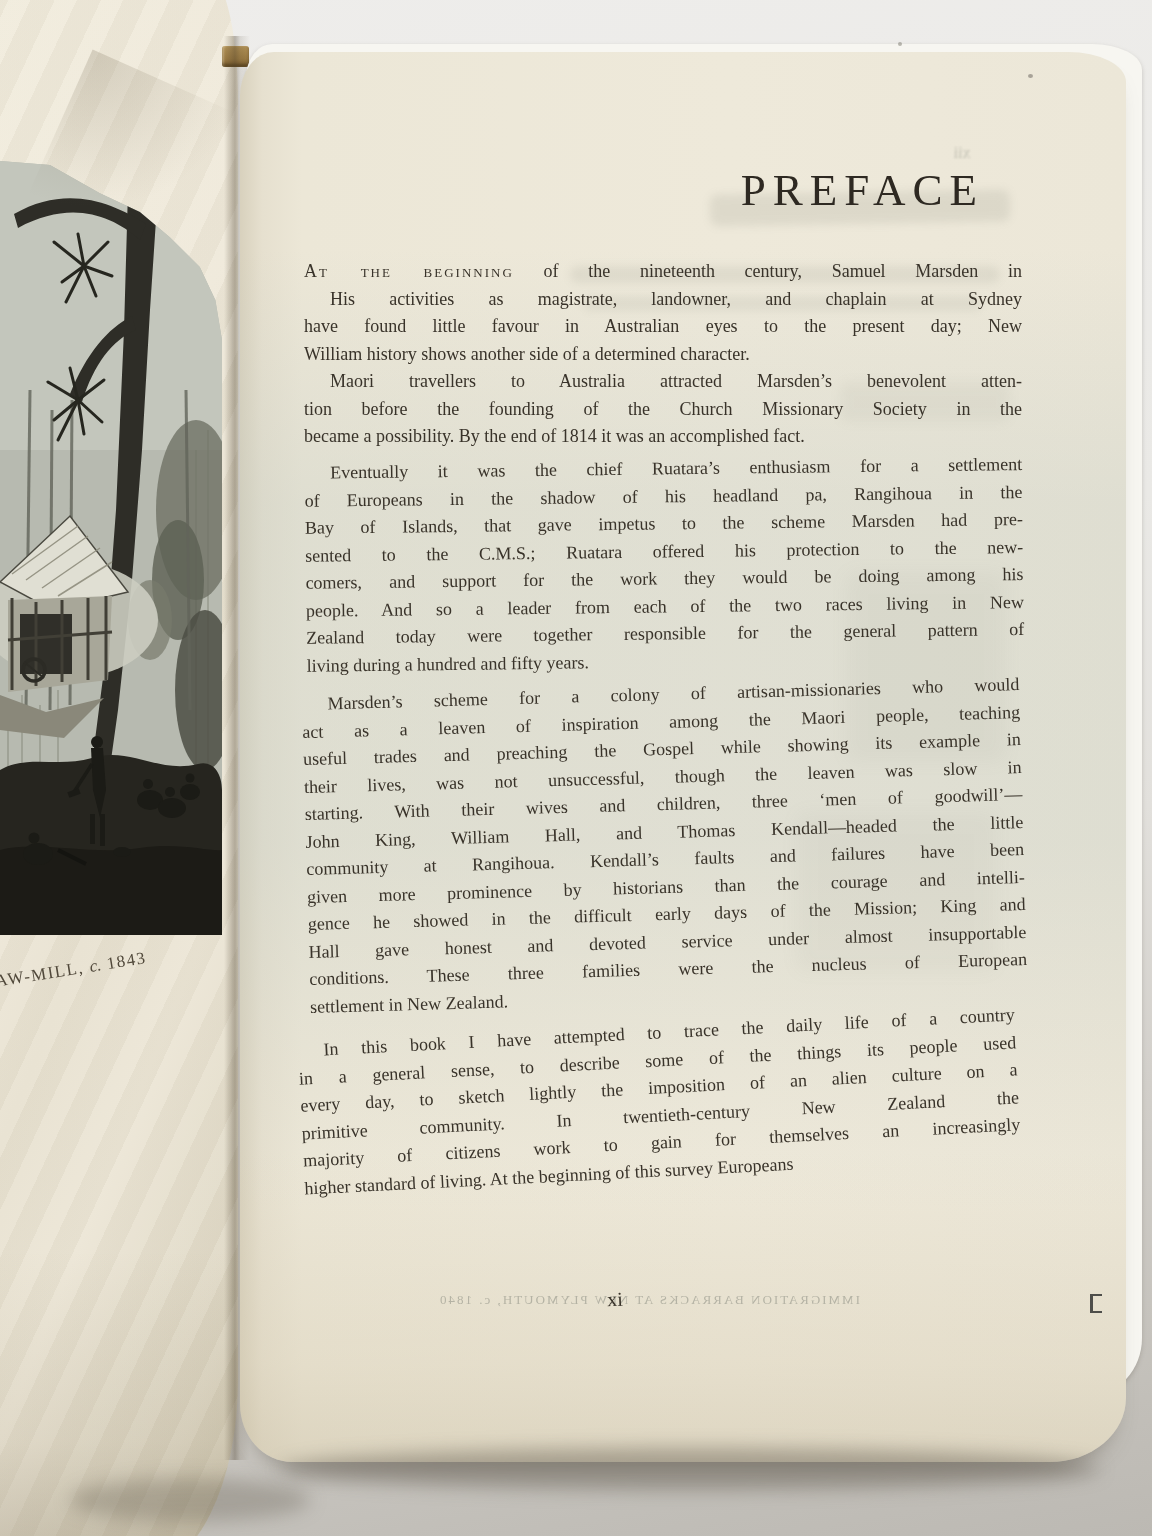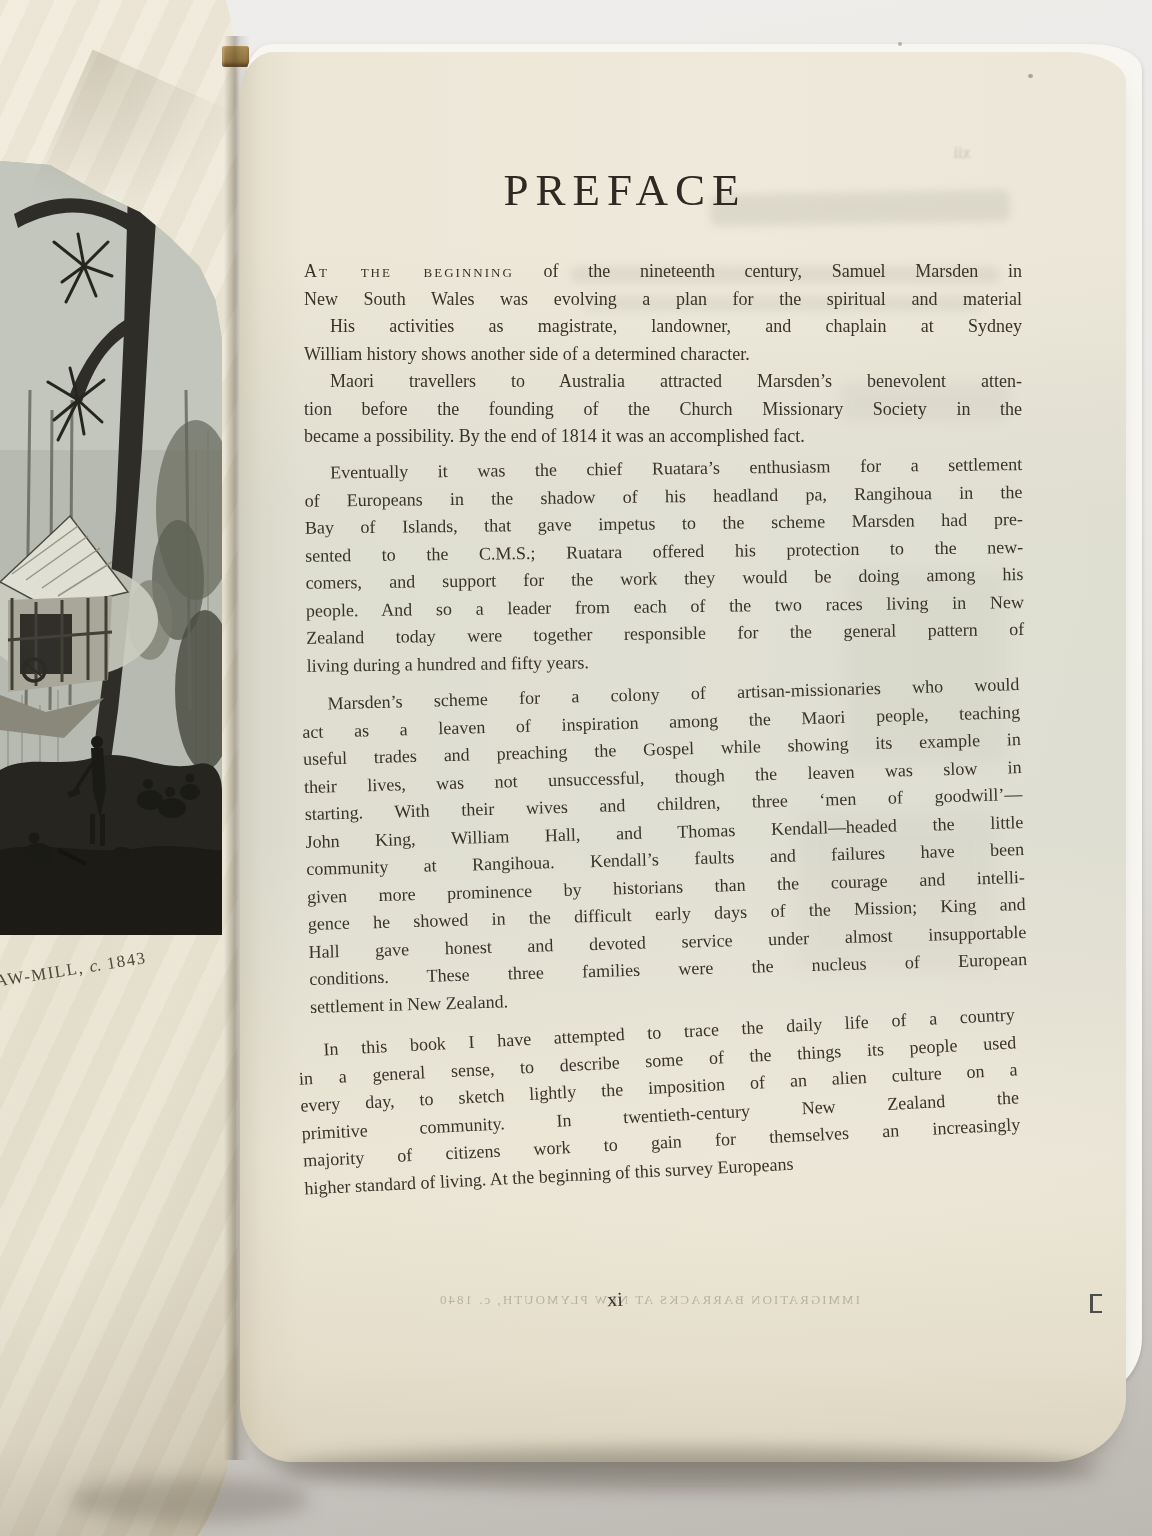--- a/index.html
+++ b/index.html
@@ -33,21 +33,21 @@
     border-radius:26px 50px 54px 40px / 34px 26px 58px 48px;box-shadow:0 2px 4px rgba(120,115,105,.35);}
   
   .right-page{position:absolute;left:240px;top:52px;width:886px;height:1410px;
     border-radius:34px 58px 76px 52px / 44px 30px 64px 58px;
     background:
       linear-gradient(180deg,rgba(0,0,0,0) 78%,rgba(208,196,168,.28) 93%,rgba(186,172,140,.32) 100%),
       linear-gradient(180deg,rgba(198,206,198,0) 14%,rgba(189,199,192,.28) 32%,rgba(193,202,195,.32) 56%,rgba(201,206,196,.14) 72%,rgba(201,206,196,0) 82%),
       linear-gradient(90deg,#d8d1bd 0%,#e6e0cf 2.5%,#ece7d7 7%,#eee9da 55%,#ece7d8 100%);
     box-shadow:0 16px 22px -14px rgba(84,78,66,.5);}
   .page-title{position:absolute;left:50px;top:112px;width:718px;margin:0;
-    font-size:45px;font-weight:normal;letter-spacing:7px;text-align:center;color:#2e2922;
+    font-size:45px;font-weight:normal;letter-spacing:7px;text-align:right;color:#2e2922;
     transform:translateX(-24px);}
   .body-text{position:absolute;left:64px;top:206px;width:718px;font-size:18px;color:#39332a;}
   .line{height:27.5px;line-height:27.5px;text-align:justify;text-align-last:justify;white-space:normal;}
   .line.lastline{text-align-last:left;}
   .line.indent{text-indent:26px;}
   .lead{font-variant:small-caps;letter-spacing:2px;}
   .para{transform-origin:100% 0;}
   .para.t0,.para.t1,.para.t2{transform:none;}
   .para.t3{transform:rotate(-0.7deg);}
   .para.t4{transform:rotate(-1.6deg) translateX(-3px);}
@@ -190,24 +190,24 @@
     <div class="smudge" style="left:606px;top:520px;width:160px;height:190px;opacity:.06;filter:blur(9px);"></div>
     <div class="smudge" style="left:556px;top:760px;width:200px;height:160px;opacity:.05;filter:blur(9px);"></div>
     <div class="st-folio">xii</div>
     <div class="st-caption">IMMIGRATION BARRACKS AT NEW PLYMOUTH, c. 1840</div>
 
     <h1 class="page-title">PREFACE</h1>
 
     <div class="body-text">
         <div class="para t0">
           <div class="line"><span class="lead">At the beginning</span> of the nineteenth century, Samuel Marsden in</div>
-          <div class="line">New South Wales was evolving a plan for the spiritual and material</div>
         </div>
         <div class="para t1">
           <div class="line indent">His activities as magistrate, landowner, and chaplain at Sydney</div>
+          <div class="line">have found little favour in Australian eyes to the present day; New</div>
           <div class="line lastline">William history shows another side of a determined character.</div>
         </div>
         <div class="para t2">
           <div class="line indent">Maori travellers to Australia attracted Marsden’s benevolent atten-</div>
           <div class="line">tion before the founding of the Church Missionary Society in the</div>
           <div class="line lastline">became a possibility. By the end of 1814 it was an accomplished fact.</div>
         </div>
         <div class="para t3">
           <div class="line indent">Eventually it was the chief Ruatara’s enthusiasm for a settlement</div>
           <div class="line">of Europeans in the shadow of his headland pa, Rangihoua in the</div>

